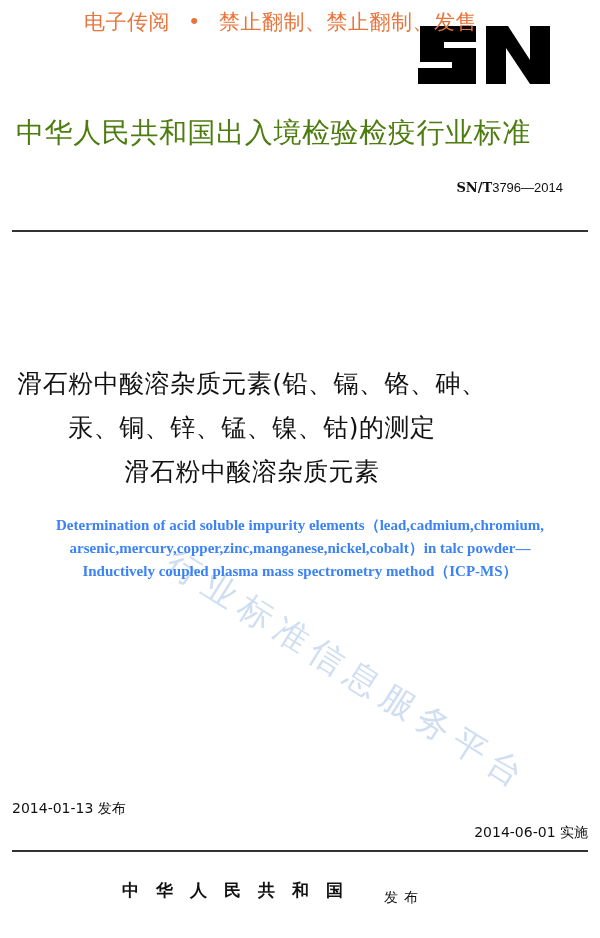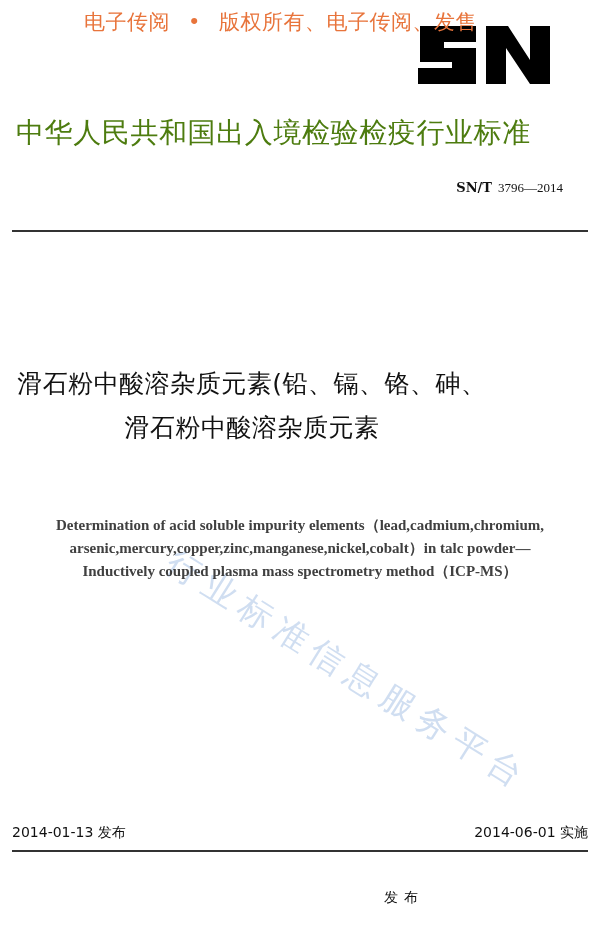--- a/index.html
+++ b/index.html
@@ -58,22 +58,22 @@
       top: 180px;
       font-size: 13px;
       white-space: nowrap;
       color: #111;
     }
     .std-number .prefix {
       font-family: "DejaVu Serif", serif;
       font-weight: bold;
     }
     .std-number .num {
-      font-family: Liberation Serif, serif;
-      margin-left: 6px;
+      font-family: Liberation Sans, sans-serif;
+      margin-left: 0;
     }
 
     .rule {
       left: 12px;
       width: 576px;
       height: 1.5px;
       background: #333333;
     }
 
     
@@ -92,21 +92,21 @@
     
     .en-title {
       left: 0;
       width: 600px;
       top: 514px;
       text-align: center;
       font-family: "Liberation Serif", serif;
       font-weight: bold;
       font-size: 15px;
       line-height: 23px;
-      color: #404040;
+      color: #3b82f6;
       z-index: 2;
     }
     .en-title div { white-space: nowrap; }
 
     
     .watermark {
       left: 182px;
       top: 540px;
       font-family: "DejaVu Serif", serif;
       font-size: 34px;
@@ -115,21 +115,21 @@
       transform: rotate(32deg);
       letter-spacing: 8px;
       white-space: nowrap;
       z-index: 1;
       pointer-events: none;
     }
 
     
     .date-left {
       left: 12px;
-      top: 824px;
+      top: 800px;
       font-size: 14px;
       white-space: nowrap;
     }
     .date-right {
       right: 12px;
       top: 824px;
       font-size: 14px;
       white-space: nowrap;
     }
 
@@ -156,21 +156,21 @@
       top: 889px;
       font-size: 14px;
       letter-spacing: 6px;
       white-space: nowrap;
     }
   </style>
 </head>
 <body>
 
 <div class="abs banner">
-  <span>电子传阅</span><span class="dot">•</span><span>版权所有、电子传阅、发售</span>
+  <span>电子传阅</span><span class="dot">•</span><span>禁止翻制、禁止翻制、发售</span>
 </div>
 
 <div class="abs sn-logo">
   <svg width="140" height="70" viewBox="0 0 140 70">
 
     <path d="M6 6 H62 V22 H30 V28 H62 V64 H4 V48 H38 V42 H6 Z" fill="#000"></path>
 
     <path d="M72 6 H94 L116 40 V6 H136 V64 H116 L92 28 V64 H72 Z" fill="#000"></path>
   </svg>
 </div>
@@ -178,31 +178,33 @@
 <div class="abs org-title">中华人民共和国出入境检验检疫行业标准</div>
 
 <div class="abs std-number">
   <span class="prefix">SN/T</span><span class="num">3796—2014</span>
 </div>
 
 <div class="abs rule" style="top:230px;"></div>
 
 <div class="abs cn-title">
   <div>滑石粉中酸溶杂质元素(铅、镉、铬、砷、</div>
+  <div>汞、铜、锌、锰、镍、钴)的测定</div>
   <div>滑石粉中酸溶杂质元素</div>
 </div>
 
 <div class="abs watermark">行业标准信息服务平台</div>
 
 <div class="abs en-title">
   <div>Determination of acid soluble impurity elements（lead,cadmium,chromium,</div>
   <div>arsenic,mercury,copper,zinc,manganese,nickel,cobalt）in talc powder—</div>
   <div>Inductively coupled plasma mass spectrometry method（ICP-MS）</div>
 </div>
 
 <div class="abs date-left">2014-01-13 发布</div>
 <div class="abs date-right">2014-06-01 实施</div>
 
 <div class="abs rule" style="top:850px;"></div>
 
 <div class="abs publisher-block">
+  <div class="publisher-line1">中华人民共和国</div>
 </div>
 <div class="abs publish-label">发布</div>
 
 </body></html>

